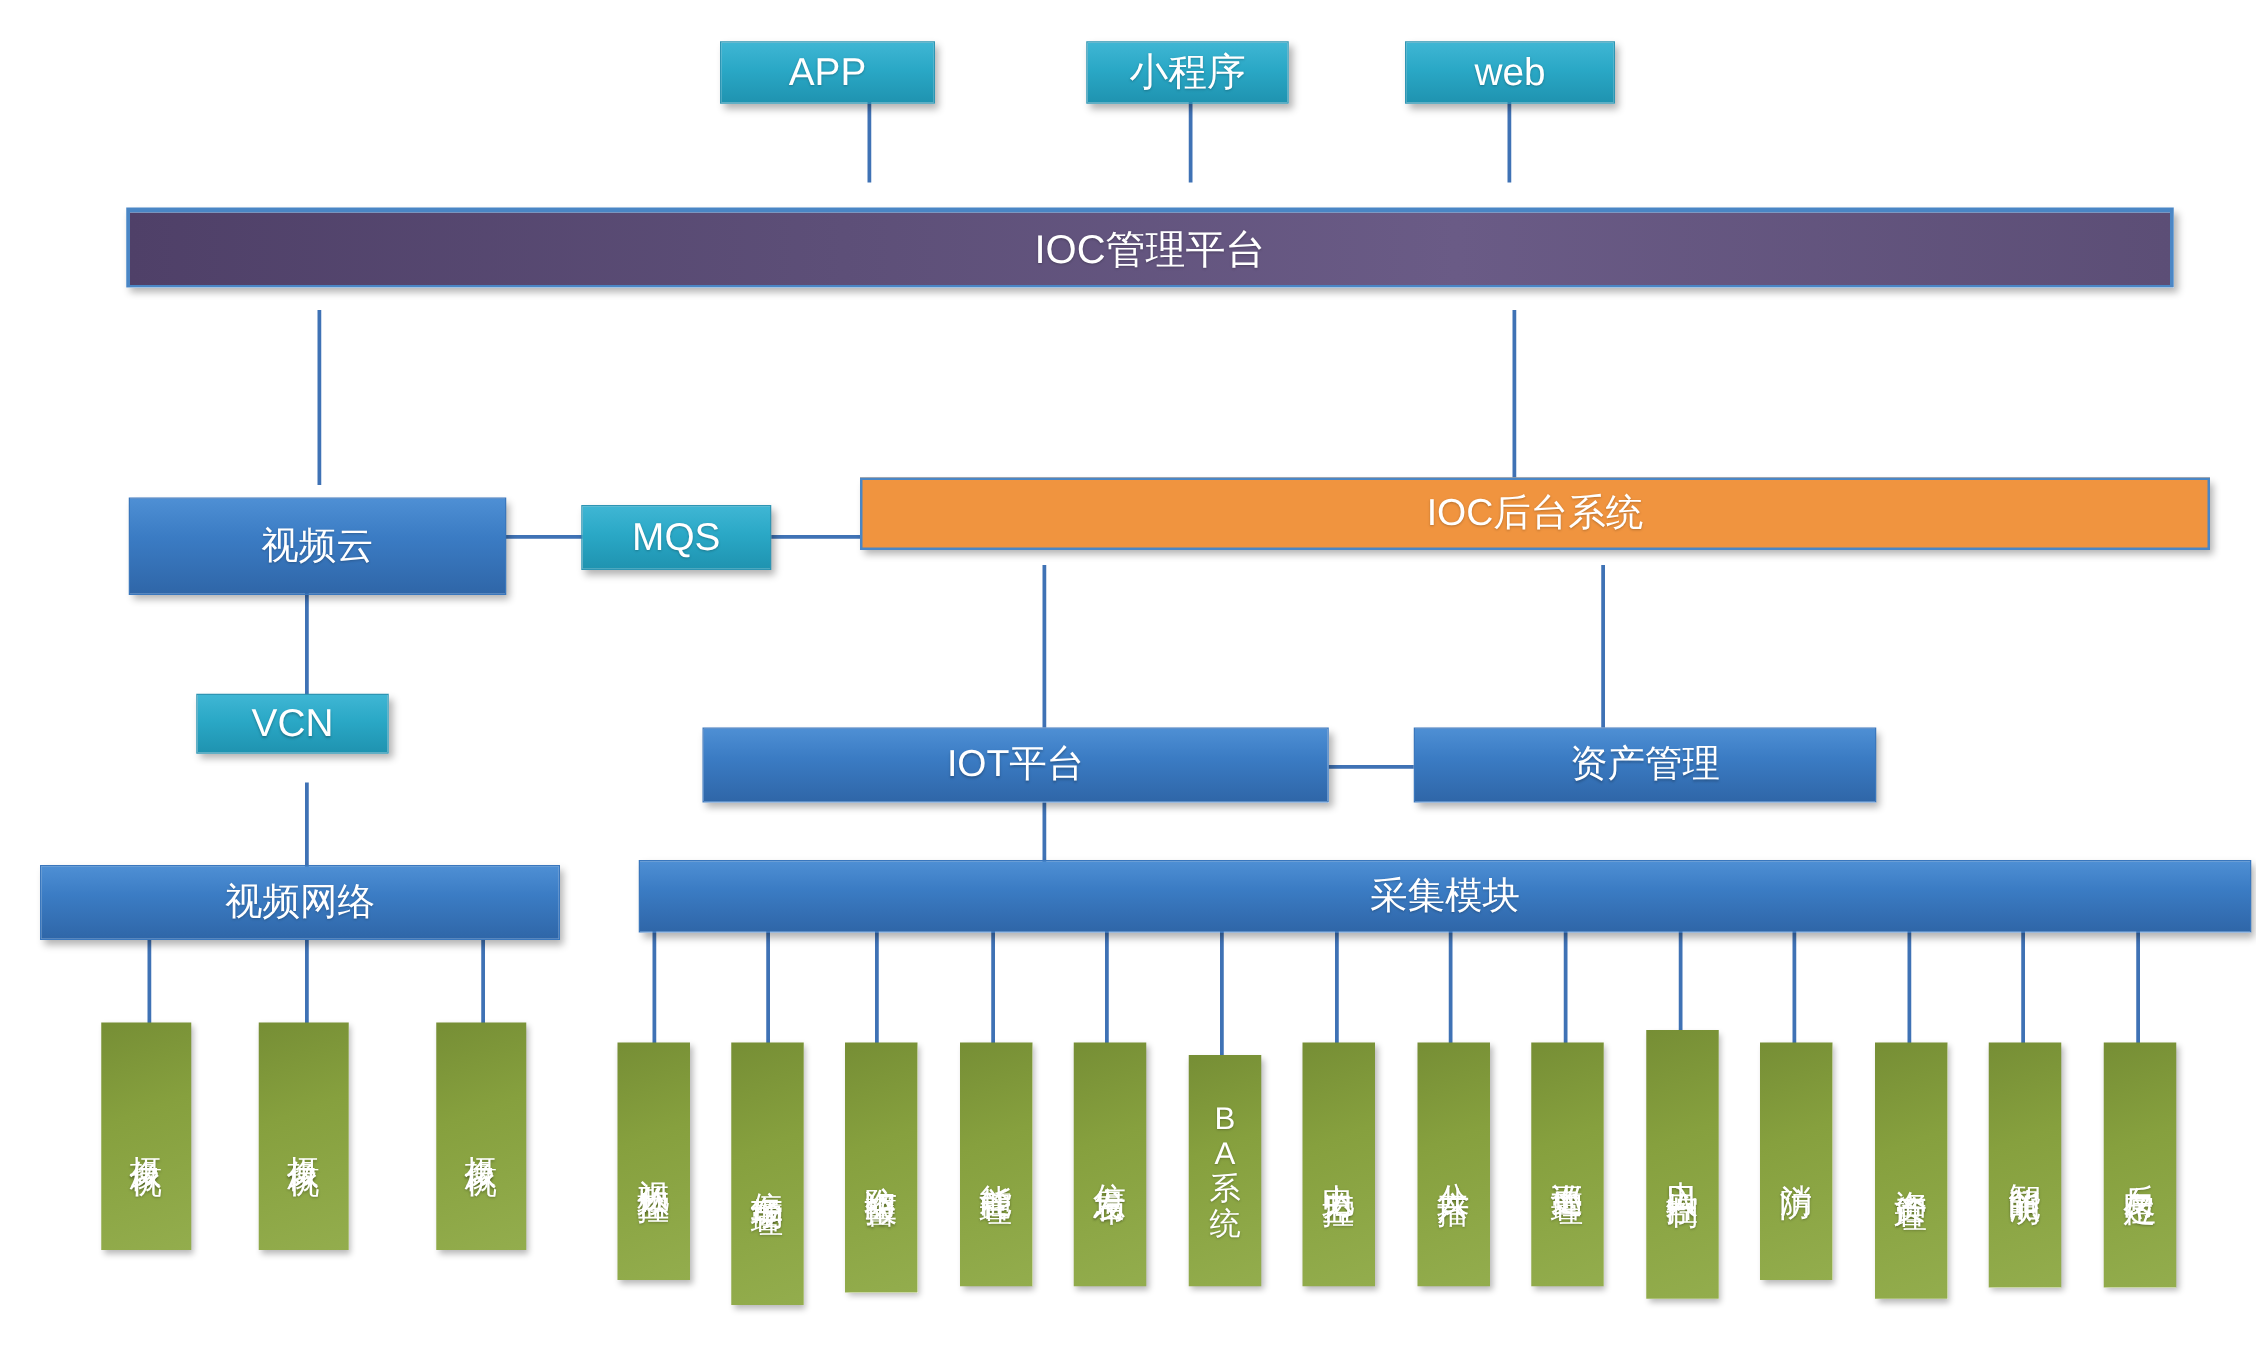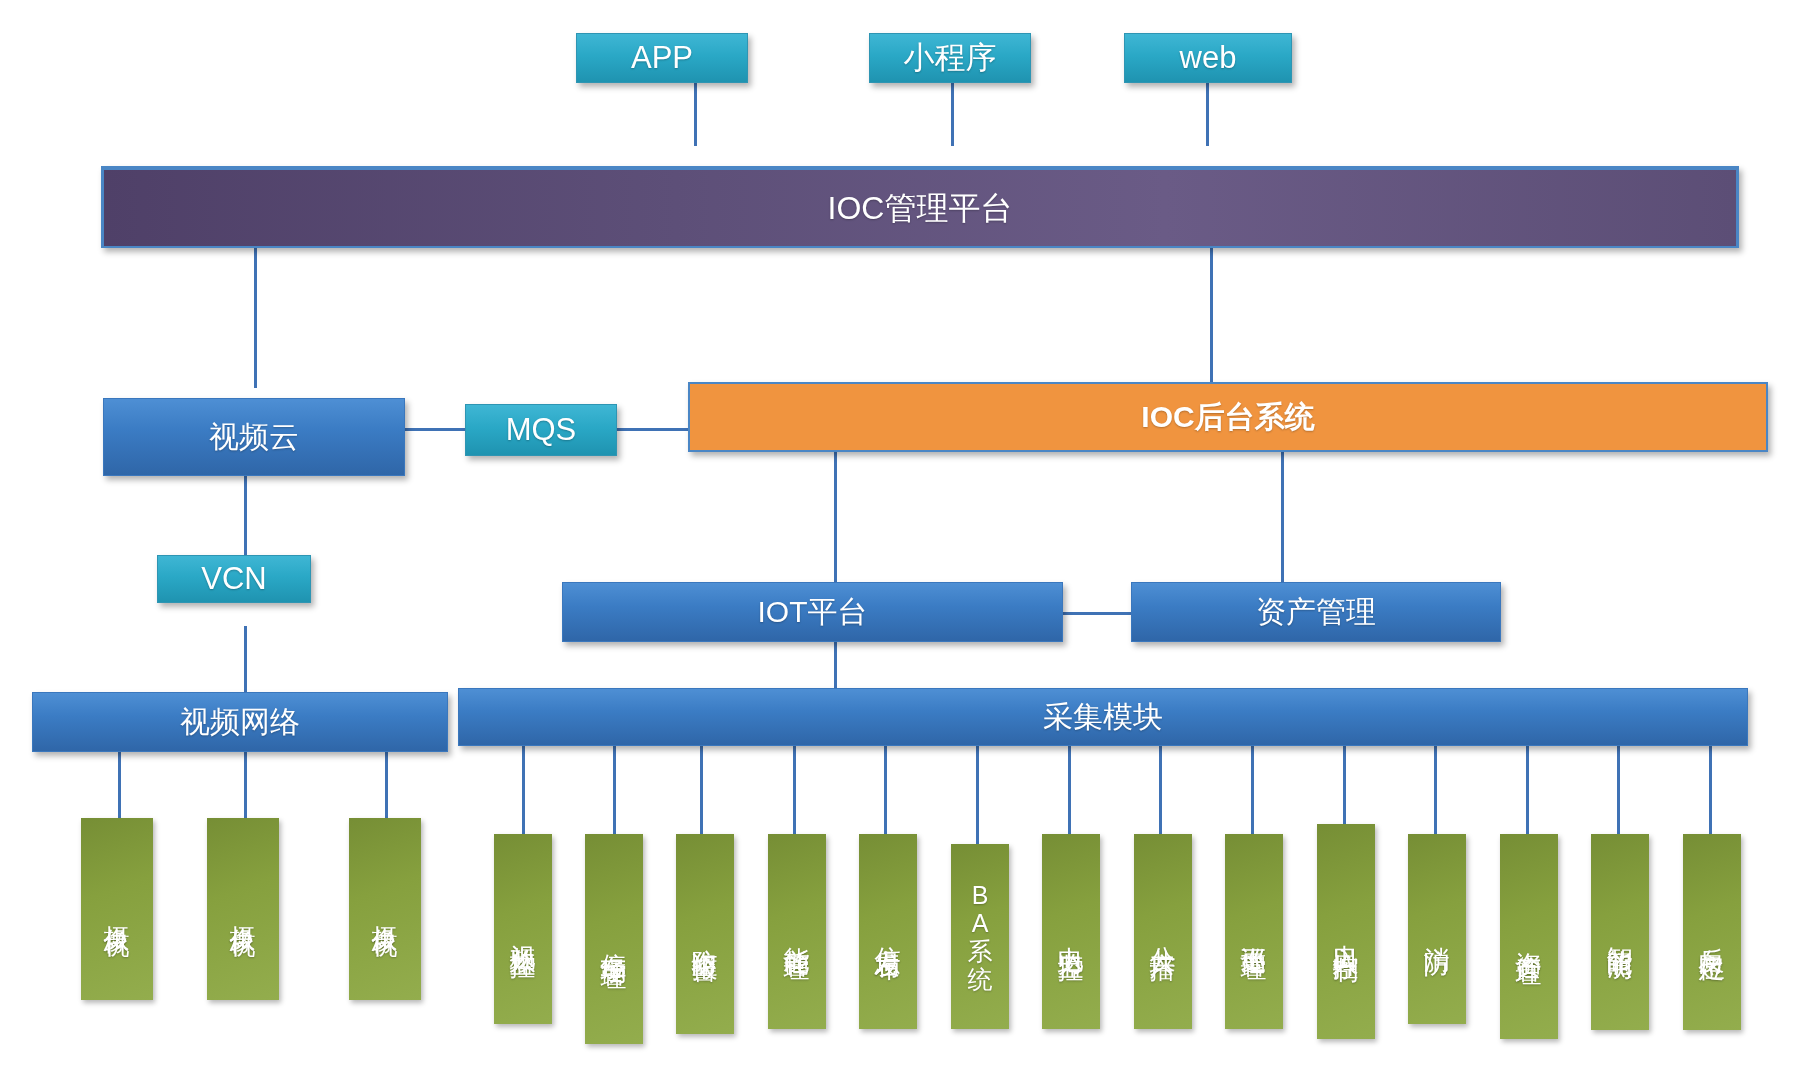--- a/index.html
+++ b/index.html
@@ -143,48 +143,48 @@
   <div class="node teal" style="left:576px; top:33px; width:172px; height:50px;">
     <span class="lbl">APP</span>
   </div>
   <div class="node teal" style="left:869px; top:33px; width:162px; height:50px;">
     <span class="lbl">小程序</span>
   </div>
   <div class="node teal" style="left:1124px; top:33px; width:168px; height:50px;">
     <span class="lbl">web</span>
   </div>
 
-  <div class="node purple" style="left:101px; top:166px; width:1638px; height:82px;">
+  <div class="node purple" style="left:101px; top:166px; width:1638px; height:64px;">
     <span class="lbl">IOC管理平台</span>
   </div>
 
   <div class="node blue" style="left:103px; top:398px; width:302px; height:78px;">
     <span class="lbl">视频云</span>
   </div>
   <div class="node teal" style="left:465px; top:404px; width:152px; height:52px;">
     <span class="lbl">MQS</span>
   </div>
-  <div class="node orange" style="left:688px; top:382px; width:1080px; height:70px;font-weight:bold;">
+  <div class="node orange" style="left:688px; top:382px; width:1080px; height:58px;">
     <span class="lbl">IOC后台系统</span>
   </div>
 
   <div class="node teal" style="left:157px; top:555px; width:154px; height:48px;">
     <span class="lbl">VCN</span>
   </div>
   <div class="node blue" style="left:562px; top:582px; width:501px; height:60px;">
     <span class="lbl">IOT平台</span>
   </div>
   <div class="node blue" style="left:1131px; top:582px; width:370px; height:60px;">
     <span class="lbl">资产管理</span>
   </div>
 
   <div class="node blue" style="left:32px; top:692px; width:416px; height:60px;">
     <span class="lbl">视频网络</span>
   </div>
-  <div class="node blue" style="left:458px; top:688px; width:1290px; height:58px;">
+  <div class="node blue" style="left:511px; top:688px; width:1290px; height:58px;">
     <span class="lbl">采集模块</span>
   </div>
 
   <div class="node green" style="left:81px; top:818px; width:72px; height:182px;">
     <span class="lbl">摄像机</span>
   </div>
   <div class="node green" style="left:207px; top:818px; width:72px; height:182px;">
     <span class="lbl">摄像机</span>
   </div>
   <div class="node green" style="left:349px; top:818px; width:72px; height:182px;">

